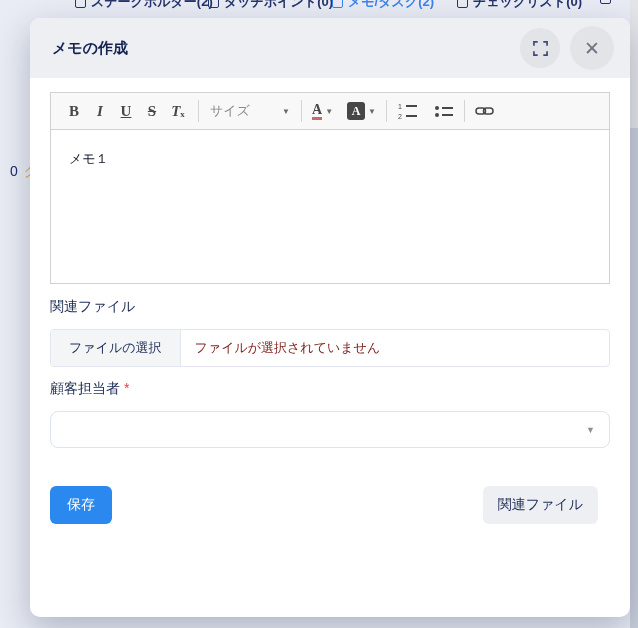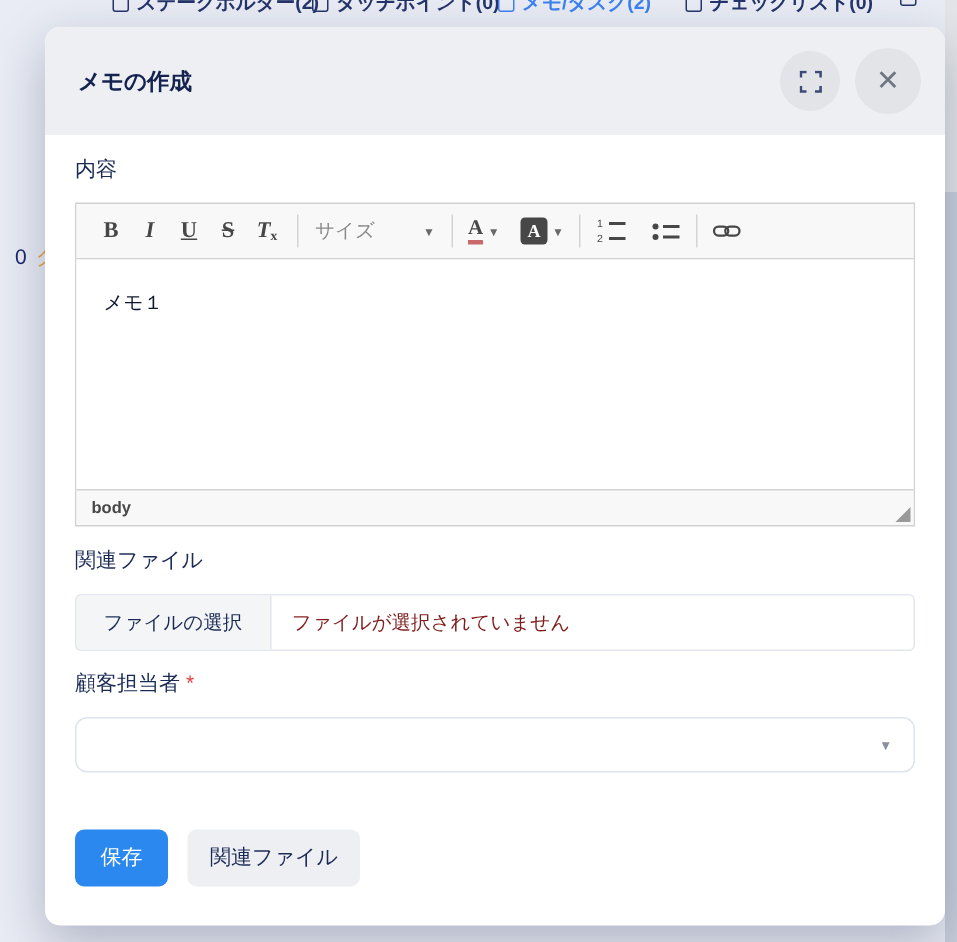--- a/index.html
+++ b/index.html
@@ -19,21 +19,21 @@
   .bg-tab.active .mini-ic { border-color:#3d82f0; }
   .bg-count { position:absolute; left:10px; top:163px; font-size:14px; color:#1b2a6b; }
   .bg-count .orange { color:#e8a33d; margin-left:6px; }
   .page-scrollbar { position:absolute; right:0; top:0; width:8px; height:628px; background:#c9cfdb; }
   .page-scrollbar .thumb { width:8px; height:128px; background:#e4e5e8; }
 
   
   .modal { position:absolute; left:30px; top:18px; width:600px; height:599px;
            background:#fff; border-radius:10px; overflow:hidden;
            box-shadow:0 12px 34px rgba(25,35,75,.28); }
-  .modal-header { height:72px; background:#edeff2; display:flex; align-items:center;
+  .modal-header { height:60px; background:#edeff2; display:flex; align-items:center;
                   justify-content:space-between; padding:0 16px 0 22px; }
   .modal-title { font-size:15px; font-weight:bold; color:#14224f; }
   .hdr-btns { display:flex; align-items:center; gap:10px; }
   .circle-btn { border:none; cursor:pointer; background:#e2e4e8; border-radius:50%;
                 display:flex; align-items:center; justify-content:center; }
   .circle-btn.expand { width:40px; height:40px; }
   .circle-btn.close { width:44px; height:44px; font-size:19px; color:#6e7682; }
 
   .modal-body { padding:14px 20px 16px; }
   .field-label { display:block; font-size:14px; color:#1b2a55; margin:0 0 13px; }
@@ -79,21 +79,21 @@
   .file-btn { height:100%; display:flex; align-items:center; padding:0 18px; background:#f4f5f7;
               border-right:1px solid #e2e6ee; font-size:13px; color:#1b2a55; cursor:pointer; white-space:nowrap; }
   .file-status { font-size:13px; color:#7f1d1d; padding:0 14px; }
 
   
   .select-box { height:37px; border:1px solid #dde3ef; border-radius:8px; display:flex;
                 align-items:center; justify-content:flex-end; padding:0 14px; cursor:pointer; background:#fff; }
   .select-caret { font-size:9px; color:#8b919b; }
 
   
-  .btn-row { margin-top:38px; display:flex; justify-content:flex-start; gap:13px; padding-right:12px; }
+  .btn-row { margin-top:38px; display:flex; justify-content:space-between; gap:13px; padding-right:12px; }
   .btn { border:none; border-radius:6px; font-size:14px; cursor:pointer; height:38px;
          font-family:"Liberation Sans","DejaVu Sans",sans-serif; }
   .btn-save { background:#2b88ef; color:#fff; padding:0 17px; }
   .btn-cancel { background:#edeff3; color:#1b2a55; padding:0 15px; }
 </style>
 </head>
 <body>
 
 <div class="bg-tabstrip">
   <div class="bg-tab" style="left:75px">
@@ -136,21 +136,20 @@
         </svg>
       </button>
       <button class="circle-btn close">
         <span>✕</span>
       </button>
     </div>
   </div>
 
   <div class="modal-body">
 
-    <label class="field-label">内容</label>
 
     <div class="editor">
       <div class="ed-toolbar">
         <span class="tb-btn tb-serif">B</span>
         <span class="tb-btn tb-serif tb-i">I</span>
         <span class="tb-btn tb-serif tb-u">U</span>
         <span class="tb-btn tb-serif tb-s">S</span>
         <span class="tb-btn tb-serif tb-tx">
           <span class="t">T</span>
             <span class="x">x</span>
@@ -194,24 +193,20 @@
         <span class="tb-btn">
           <svg width="19" height="12" viewBox="0 0 19 12">
             <rect x="1" y="3" width="9.5" height="6" rx="3" fill="none" stroke="#474747" stroke-width="1.5"></rect>
             <rect x="8.5" y="3" width="9.5" height="6" rx="3" fill="none" stroke="#474747" stroke-width="1.5"></rect>
           </svg>
         </span>
       </div>
       <div class="ed-content">
         <p>メモ１</p>
       </div>
-      <div class="ed-footer">
-        <span class="ed-path">body</span>
-        <span class="resize-handle"></span>
-      </div>
     </div>
 
     <label class="field-label">関連ファイル</label>
     <div class="file-input">
       <span class="file-btn">ファイルの選択</span>
       <span class="file-status">ファイルが選択されていません</span>
     </div>
 
     <label class="field-label">
       <span>顧客担当者</span><span class="req">*</span>

